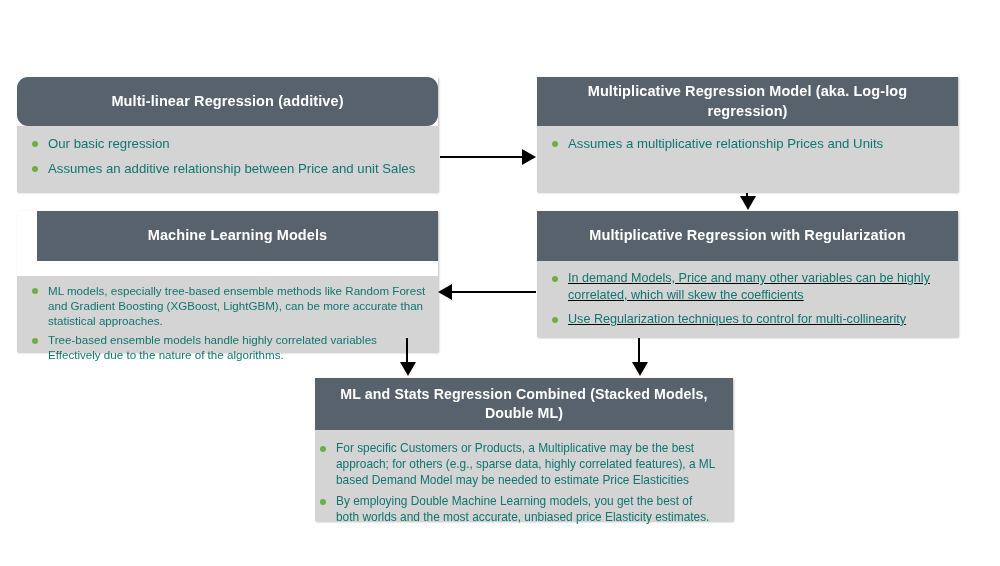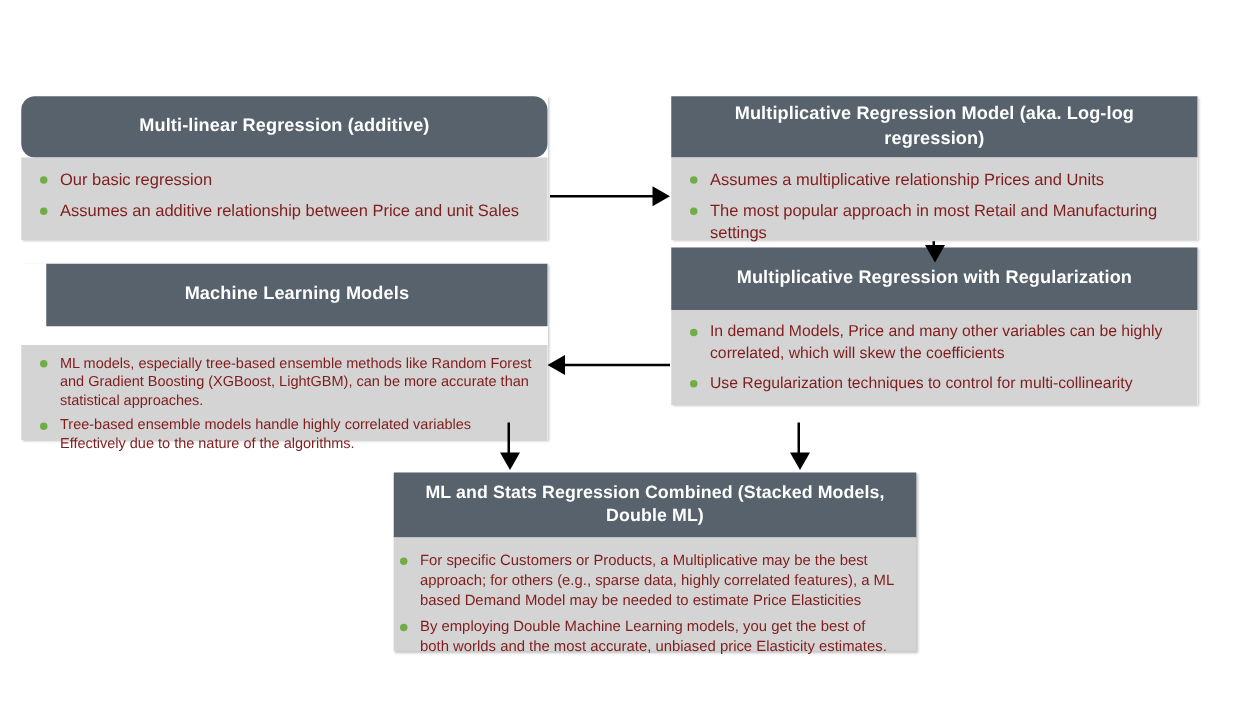--- a/index.html
+++ b/index.html
@@ -45,21 +45,21 @@
   }
   .node-body ul {
     margin: 0;
     padding: 0;
     list-style: none;
   }
   .node-body li {
     position: relative;
     padding-left: 17px;
     margin-bottom: 7px;
-    color: #7f1d1d;
+    color: #0f766e;
     line-height: 1.34;
   }
   .node-body li:last-child { margin-bottom: 0; }
   .node-body li .bullet {
     position: absolute;
     left: 1px;
     top: 0.46em;
     width: 6px;
     height: 6px;
     border-radius: 50%;
@@ -73,23 +73,23 @@
 
   #node-multiplicative    { left: 537px; top: 77px;  width: 421px; }
   #node-multiplicative .node-header { height: 49px; font-size: 14.5px; }
   #node-multiplicative .node-body   { height: 66px; font-size: 13.2px; }
 
   #node-ml-models         { left: 17px;  top: 211px; width: 421px; }
   #node-ml-models .node-header { height: 50px; font-size: 14.5px; margin-left: 20px; }
   #node-ml-models .node-body   { height: 76px; font-size: 11.6px; padding-top: 7px; margin-top: 15px; }
   #node-ml-models .node-body li { margin-bottom: 4px; line-height: 1.30; }
 
-  #node-regularization    { left: 537px; top: 198px; width: 421px; }
+  #node-regularization    { left: 537px; top: 211px; width: 421px; }
   #node-regularization .node-header { height: 50px; font-size: 14.5px; }
-  #node-regularization .node-body   { height: 76px; font-size: 12.6px; }
+  #node-regularization .node-body   { height: 76px; font-size: 12.6px; text-decoration: underline; }
 
   #node-combined          { left: 315px; top: 378px; width: 418px; }
   #node-combined .node-header { height: 52px; font-size: 14.2px; }
   #node-combined .node-body   { height: 91px; font-size: 11.9px; padding: 11px 16px 9px 4px; }
   #node-combined .node-body li { margin-bottom: 5px; line-height: 1.34; }
 
   
   .conn { position: absolute; }
   .conn-line-h {
     position: absolute;
@@ -164,24 +164,20 @@
   </div>
 
   <div class="node" id="node-multiplicative">
     <div class="node-header">Multiplicative Regression Model (aka. Log-log regression)</div>
     <div class="node-body">
       <ul>
         <li>
           <span class="bullet"></span>
           <span>Assumes a multiplicative relationship Prices and Units</span>
         </li>
-        <li>
-          <span class="bullet"></span>
-          <span>The most popular approach in most Retail and Manufacturing settings</span>
-        </li>
       </ul>
     </div>
   </div>
 
   <div class="node" id="node-ml-models">
     <div class="node-header">Machine Learning Models</div>
     <div class="node-body">
       <ul>
         <li>
           <span class="bullet"></span>

